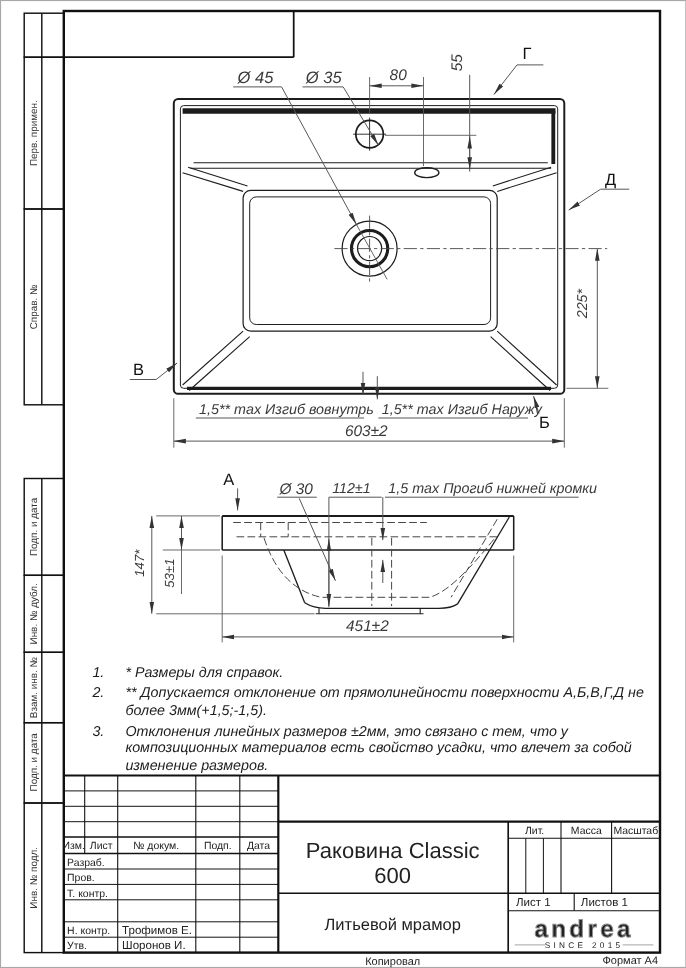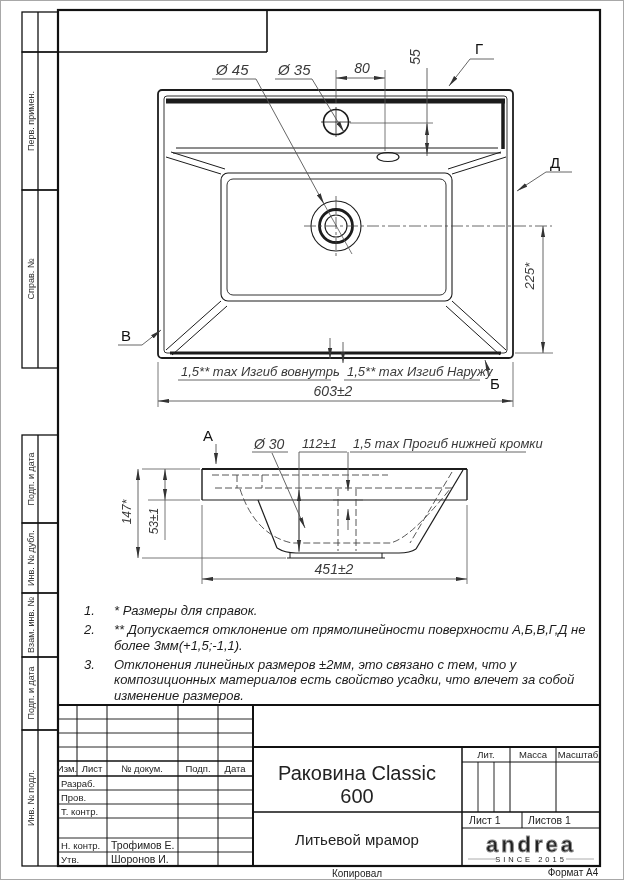--- a/index.html
+++ b/index.html
@@ -293,21 +293,21 @@
   </g>
 </svg>
 
 <div class="notes">
   <div class="note">
     <span class="n">1.</span>
     <span class="t">* Размеры для справок.</span>
   </div>
   <div class="note">
     <span class="n">2.</span>
-    <span class="t">** Допускается отклонение от прямолинейности поверхности А,Б,В,Г,Д не более 3мм(+1,5;-1,1).</span>
+    <span class="t">** Допускается отклонение от прямолинейности поверхности А,Б,В,Г,Д не более 3мм(+1,5;-1,5).</span>
   </div>
   <div class="note">
     <span class="n">3.</span>
     <span class="t">Отклонения линейных размеров ±2мм, это связано с тем, что у композиционных материалов есть свойство усадки, что влечет за собой изменение размеров.</span>
   </div>
 </div>
 
 </div>
 
 </body></html>

